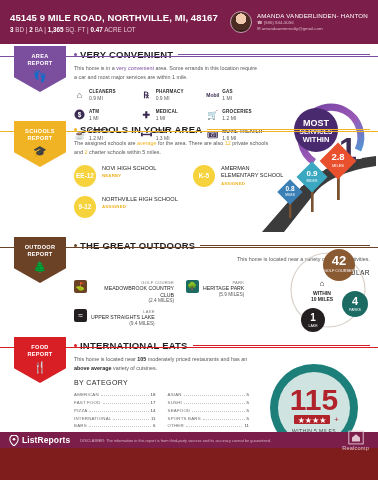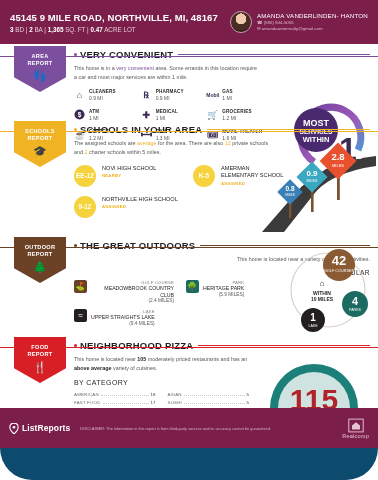--- a/index.html
+++ b/index.html
@@ -2,21 +2,21 @@
 <html><head>
 <meta charset="utf-8">
 <style>
   * { box-sizing: border-box; margin: 0; padding: 0; }
   html, body {
     width: 378px; height: 480px;
     font-family: "Liberation Sans", sans-serif;
     background: #ffffff;
     overflow: hidden;
   }
-  .page { position: relative; width: 378px; height: 480px; background:#0c4a6e;border-radius:32px; }
+  .page { position: relative; width: 378px; height: 480px; background:#7f1d1d; }
 
   
   .header {
     position: relative; height: 44px; background: #7b1e49;
     display: flex; align-items: center; padding: 0 10px;
   }
   .addr-block { flex: 1; }
   .addr-line {
     color:#fff; font-size: 9.5px; font-weight: bold; letter-spacing: .1px;
     white-space: nowrap;
@@ -89,21 +89,21 @@
   
   .cat-title { font-size:7px; color:#231f20; letter-spacing:.4px; margin-top:6px; }
   .cat-grid { display:grid; grid-template-columns: 1fr 1fr; column-gap: 12px; margin-top:5px; }
   .cat-row { display:flex; align-items:baseline; font-size:4.4px; color:#6d6e71; padding: 1.4px 0; }
   .cat-name { letter-spacing:.2px; white-space:nowrap; }
   .cat-dots { flex:1; border-bottom:1px dotted #c7c8ca; margin: 0 2px 1px 2px; }
   .cat-val { color:#414042; }
 
   
   .footer {
-    position:absolute; bottom:0; left:0; right:0; height:40px; background:#7b1e49;
+    position:absolute; bottom:0; left:0; right:0; height:16px; background:#7b1e49;
     display:flex; align-items:center; padding: 0 9px;
   }
   .brand { display:flex; align-items:center; gap:3px; }
   .brand-name { color:#fff; font-size:8.5px; font-weight:bold; letter-spacing:.1px; }
   .disclaimer { color:#d6aec0; font-size:3.9px; margin-left:10px; flex:1; }
   .realcomp { text-align:center; color:#e2c2d0; font-size:5.6px; letter-spacing:.2px; }
 </style>
 </head>
 <body>
 
@@ -399,21 +399,21 @@
       <div class="rule" style="top:13px;background:#d81f26;"></div>
       <div class="shield" style="top:3px;background:#d81f26;">
         <div class="shield-label">
           <span>FOOD</span><br><span>REPORT</span>
         </div>
         <div class="shield-icon">🍴</div>
       </div>
       <div class="content" style="padding-top:6px;">
         <div class="sec-head">
           <div class="title-dot" style="background:#d81f26;"></div>
-          <div class="sec-title">NEIGHBORHOOD PIZZA</div>
+          <div class="sec-title">INTERNATIONAL EATS</div>
           <div class="title-dash" style="background:#d81f26;"></div>
         </div>
         <div class="blurb" style="max-width:190px;">
           <span>This home is located near </span><b style="color:#231f20;">105</b><span> moderately priced restaurants and has an </span><b style="color:#231f20;">above average</b><span> variety of cuisines.</span>
         </div>
         <div class="cat-title">BY CATEGORY</div>
         <div class="cat-grid" style="max-width:175px;">
           <div class="cat-row">
               <span class="cat-name">AMERICAN</span>
               <span class="cat-dots"></span>

